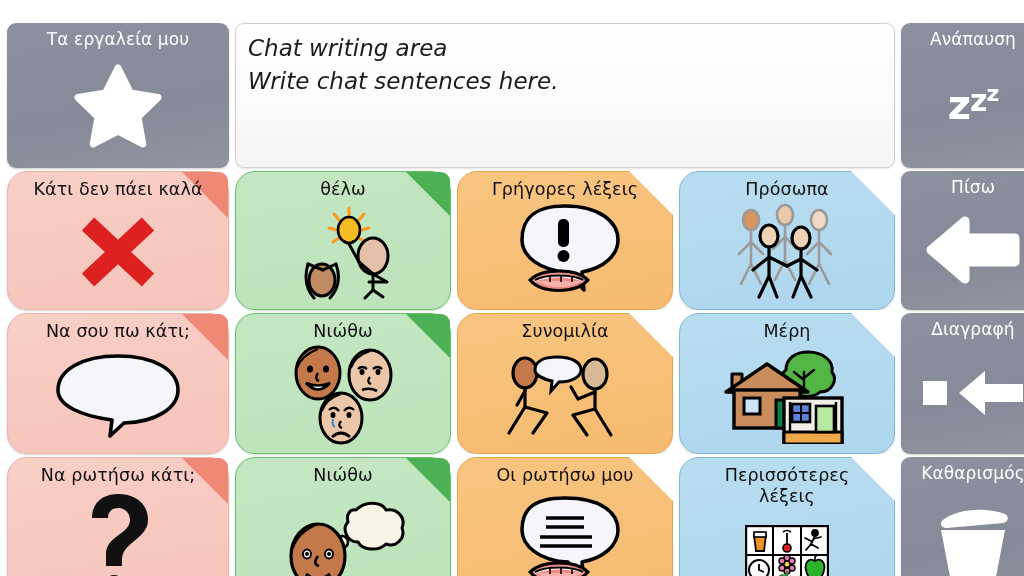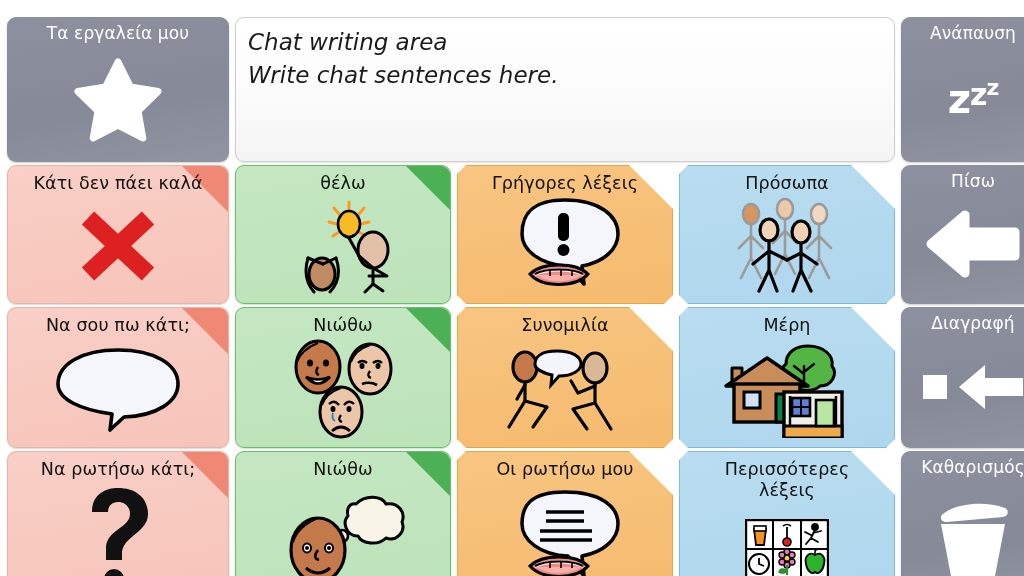--- a/index.html
+++ b/index.html
@@ -13,27 +13,27 @@
   }
 
   .board {
     width: 919px;
     height: 576px;
     display: grid;
     grid-template-columns: 222px 216px 216px 216px 144px;
     grid-template-rows: 145px 139px 141px 151px;
     column-gap: 6px;
     row-gap: 3px;
-    padding: 17px 4px 4px 7px;
+    padding: 23px 4px 4px 7px;
   }
 
   
   .cell {
     position: relative;
-    border-radius: 9px;
+    border-radius: 20px;
     overflow: visible;
     display: flex;
     flex-direction: column;
     align-items: center;
   }
 
   .cell-label {
     position: relative;
     z-index: 4;
     width: 100%;

